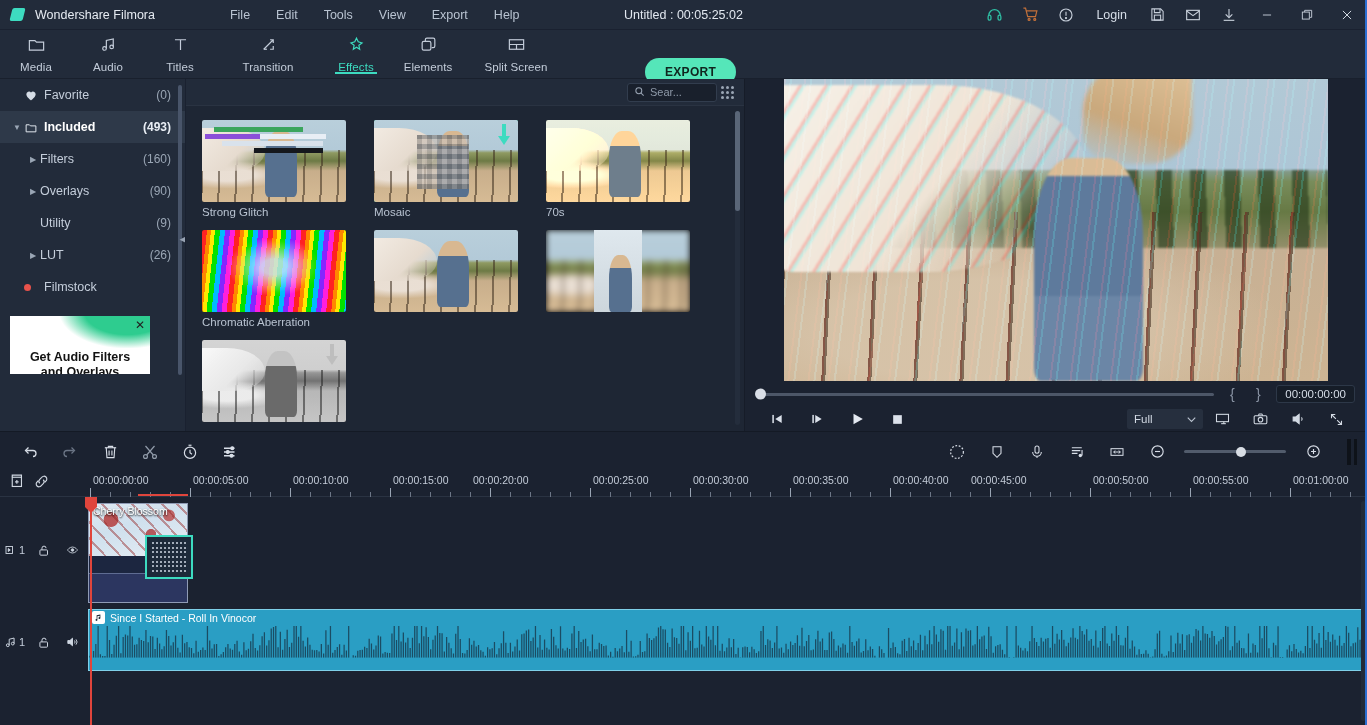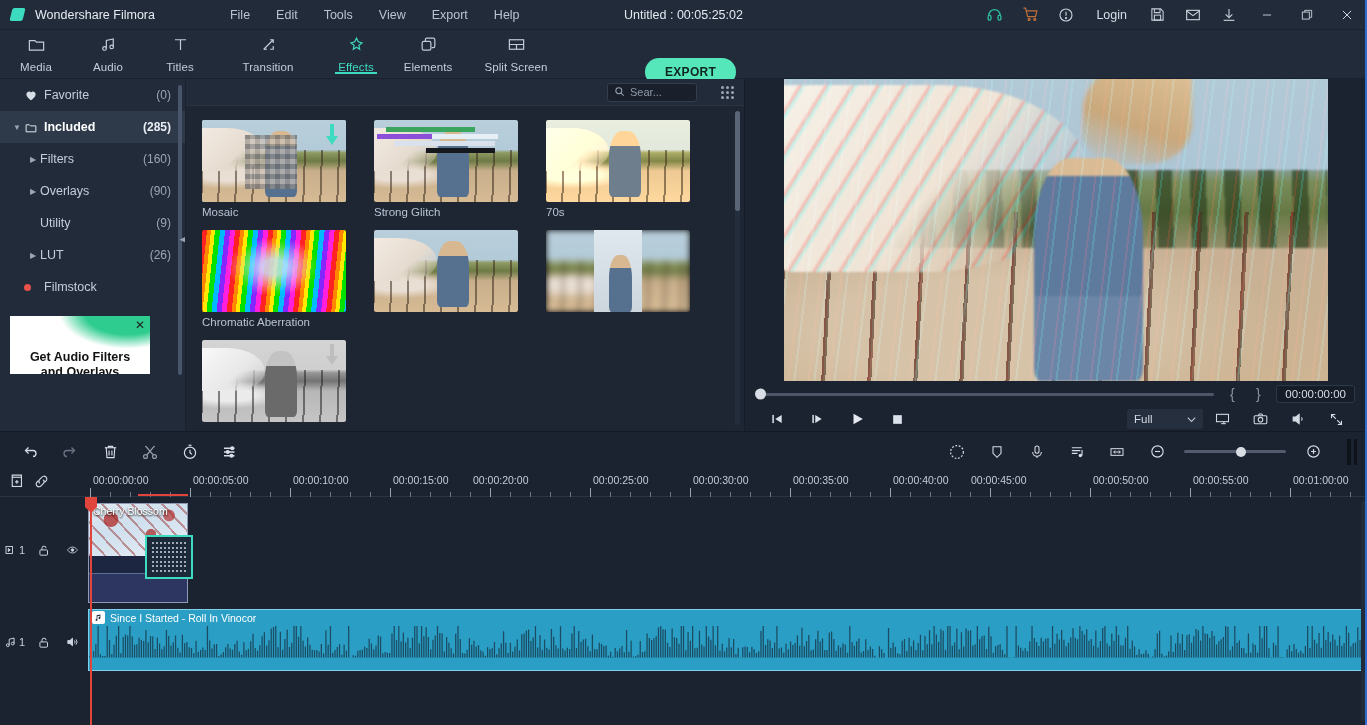--- a/index.html
+++ b/index.html
@@ -107,21 +107,21 @@
   .collapse-arrow {
     position: absolute; right: -4px; top: 150px; width: 12px; height: 20px;
     display: flex; align-items: center; justify-content: center; color: #98a3b3; font-size: 9px;
   }
 
   
   .effects-panel { flex: 1; background: #1e2634; display: flex; flex-direction: column; position: relative;
     border-right: 1px solid #161c28; }
   .effects-head {
     height: 27px; flex: 0 0 27px; display: flex; align-items: center; justify-content: flex-end;
-    padding-right: 10px; gap: 24px; border-bottom: 1px solid #2a3342; background: #222b3a;
+    padding-right: 10px; gap: 4px; border-bottom: 1px solid #2a3342; background: #222b3a;
   }
   .search-box {
     width: 90px; height: 19px; background: #19202c; border: 1px solid #323d4e; border-radius: 3px;
     display: flex; align-items: center; padding: 0 6px; gap: 5px;
   }
   .search-box input {
     flex: 1; background: transparent; border: none; outline: none; color: #c9d1dc; font-size: 11px;
     font-family: "Liberation Sans", sans-serif; width: 100%;
   }
   .search-box input::placeholder { color: #8e99a8; }
@@ -544,21 +544,21 @@
       </div>
 
       <div class="side-row selected">
         <span class="caret">▼</span>
         <span class="sicon">
           <svg width="14" height="13" viewBox="0 0 24 24" fill="none" stroke="#e4eaf2" stroke-width="1.8">
             <path d="M3 7h6l2 2h10v11H3z"></path>
             </svg>
         </span>
         <span class="slabel">Included</span>
-        <span class="scount">(285)</span>
+        <span class="scount">(493)</span>
       </div>
 
       <div class="side-row indent">
         <span class="caret">▶</span>
         <span class="slabel">Filters</span>
         <span class="scount">(160)</span>
       </div>
 
       <div class="side-row indent">
         <span class="caret">▶</span>
@@ -617,51 +617,51 @@
             <i></i>
             <i></i>
             <i></i>
             <i></i>
             <i></i>
         </div>
       </div>
 
       <div class="eff-grid">
 
-
-        <div class="eff-card selected">
-          <div class="eff-thumb">
-            <div class="art-vine"></div>
-              <div class="art-arm"></div>
-              <div class="art-person"></div>
-            <div class="art-mosaic-blur"></div>
-            <div class="dl-arrow">
-              <svg width="12" height="22" viewBox="0 0 12 22">
-                <rect x="4" y="0" width="4" height="13" fill="#3ddbc0"></rect>
-                <path d="M0 12h12L6 21z" fill="#3ddbc0"></path>
-              </svg>
-            </div>
-          </div>
-          <div class="eff-label">Mosaic</div>
-        </div>
 
         <div class="eff-card">
           <div class="eff-thumb">
             <div class="art-vine"></div>
               <div class="art-arm"></div>
               <div class="art-person"></div>
             <div class="art-glitch-bars">
               <i style="left:8%;top:2px;width:62%;background:#3ba55d"></i>
               <i style="left:2%;top:9px;width:52%;background:#8b4fd8"></i>
               <i style="left:40%;top:9px;width:46%;background:#e8eef5"></i>
               <i style="left:14%;top:16px;width:70%;background:#d9e2ec"></i>
               <i style="left:36%;top:23px;width:48%;background:#15181d"></i>
             </div>
           </div>
           <div class="eff-label">Strong Glitch</div>
+        </div>
+
+        <div class="eff-card selected">
+          <div class="eff-thumb">
+            <div class="art-vine"></div>
+              <div class="art-arm"></div>
+              <div class="art-person"></div>
+            <div class="art-mosaic-blur"></div>
+            <div class="dl-arrow">
+              <svg width="12" height="22" viewBox="0 0 12 22">
+                <rect x="4" y="0" width="4" height="13" fill="#3ddbc0"></rect>
+                <path d="M0 12h12L6 21z" fill="#3ddbc0"></path>
+              </svg>
+            </div>
+          </div>
+          <div class="eff-label">Mosaic</div>
         </div>
 
         <div class="eff-card">
           <div class="eff-thumb art-70s">
             <div class="art-vine"></div>
               <div class="art-arm"></div>
               <div class="art-person"></div>
           </div>
           <div class="eff-label">70s</div>
         </div>

